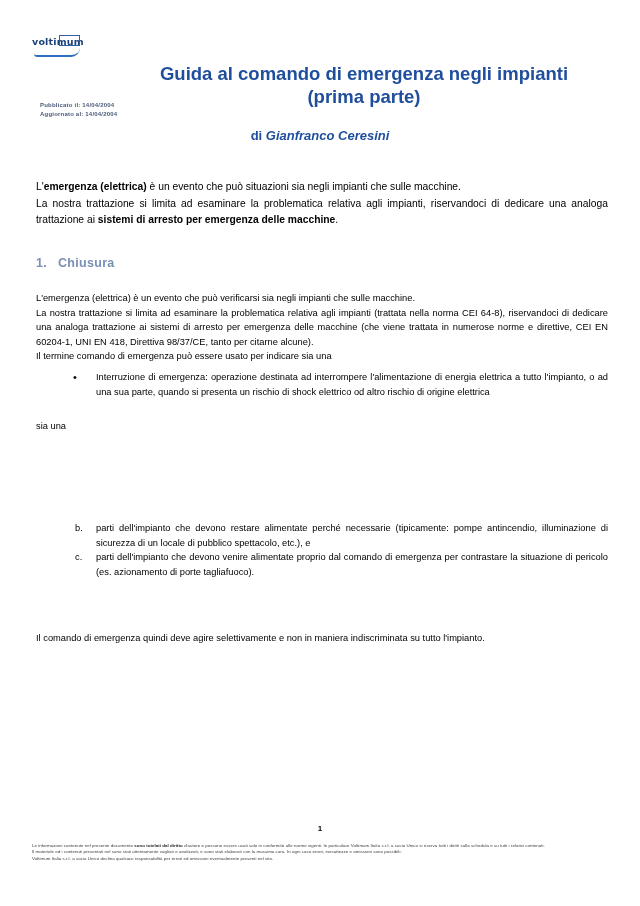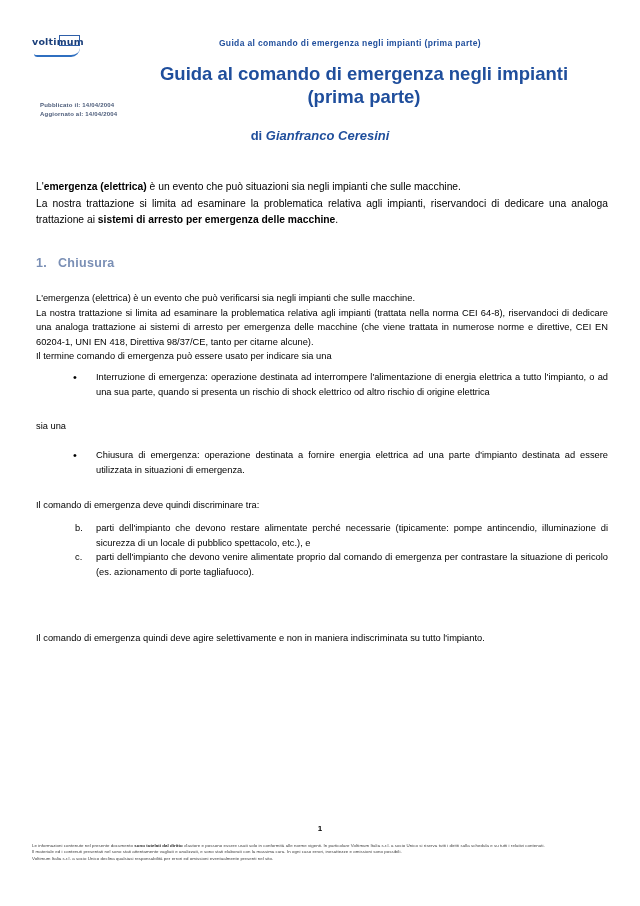--- a/index.html
+++ b/index.html
@@ -217,21 +217,20 @@
 <body>
 
 <div class="page">
 
   <div class="header-row">
     <div class="logo">
       <div class="logo-box"></div>
       <div class="logo-text">voltimum</div>
       <div class="logo-swoosh"></div>
     </div>
-    <div class="header-title">Guida al comando di emergenza negli impianti (prima parte)</div>
   </div>
 
   <div class="doc-title">
     <div>Guida al comando di emergenza negli impianti</div>
     <div>(prima parte)</div>
   </div>
 
   <div class="pubinfo">
     <div>Pubblicato il: 14/04/2004</div>
     <div>Aggiornato al: 14/04/2004</div>
@@ -251,25 +250,21 @@
     <div>La nostra trattazione si limita ad esaminare la problematica relativa agli impianti (trattata nella norma CEI 64-8), riservandoci di dedicare una analoga trattazione ai sistemi di arresto per emergenza delle macchine (che viene trattata in numerose norme e direttive, CEI EN 60204-1, UNI EN 418, Direttiva 98/37/CE, tanto per citarne alcune).</div>
     <div class="last">Il termine comando di emergenza può essere usato per indicare sia una</div>
   </div>
 
   <ul class="bullets bullets-1">
     <li>Interruzione di emergenza: operazione destinata ad interrompere l'alimentazione di energia elettrica a tutto l'impianto, o ad una sua parte, quando si presenta un rischio di shock elettrico od altro rischio di origine elettrica</li>
   </ul>
 
   <div class="sia-una">sia una</div>
 
-  <ul class="bullets bullets-2">
-    <li>Chiusura di emergenza: operazione destinata a fornire energia elettrica ad una parte d'impianto destinata ad essere utilizzata in situazioni di emergenza.</li>
-  </ul>
-
-  <div class="para p-discrim" style="text-align:left">Il comando di emergenza deve quindi discriminare tra:</div>
+
 
   <ol class="alpha alpha-list">
     <li data-marker="b.">parti dell'impianto che devono restare alimentate perché necessarie (tipicamente: pompe antincendio, illuminazione di sicurezza di un locale di pubblico spettacolo, etc.), e</li>
     <li data-marker="c.">parti dell'impianto che devono venire alimentate proprio dal comando di emergenza per contrastare la situazione di pericolo (es. azionamento di porte tagliafuoco).</li>
   </ol>
 
   <div class="para p-final">Il comando di emergenza quindi deve agire selettivamente e non in maniera indiscriminata su tutto l'impianto.</div>
 
   <div class="page-number">1</div>
   <div class="disclaimer">

